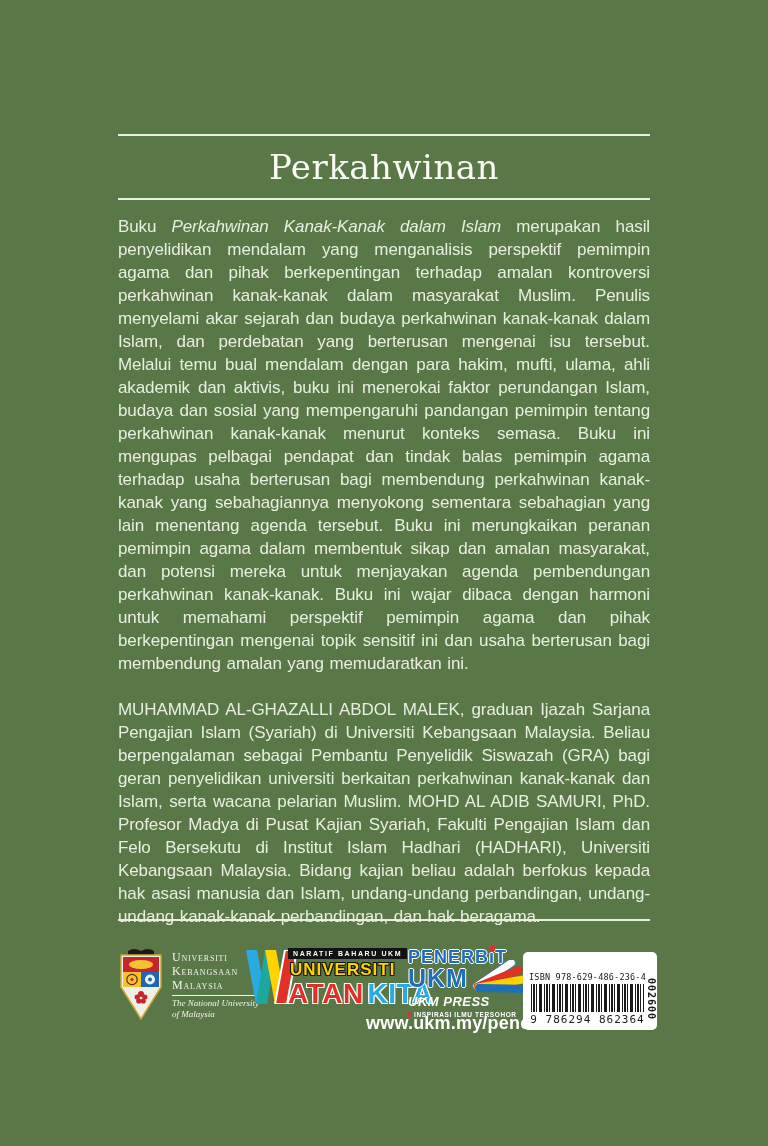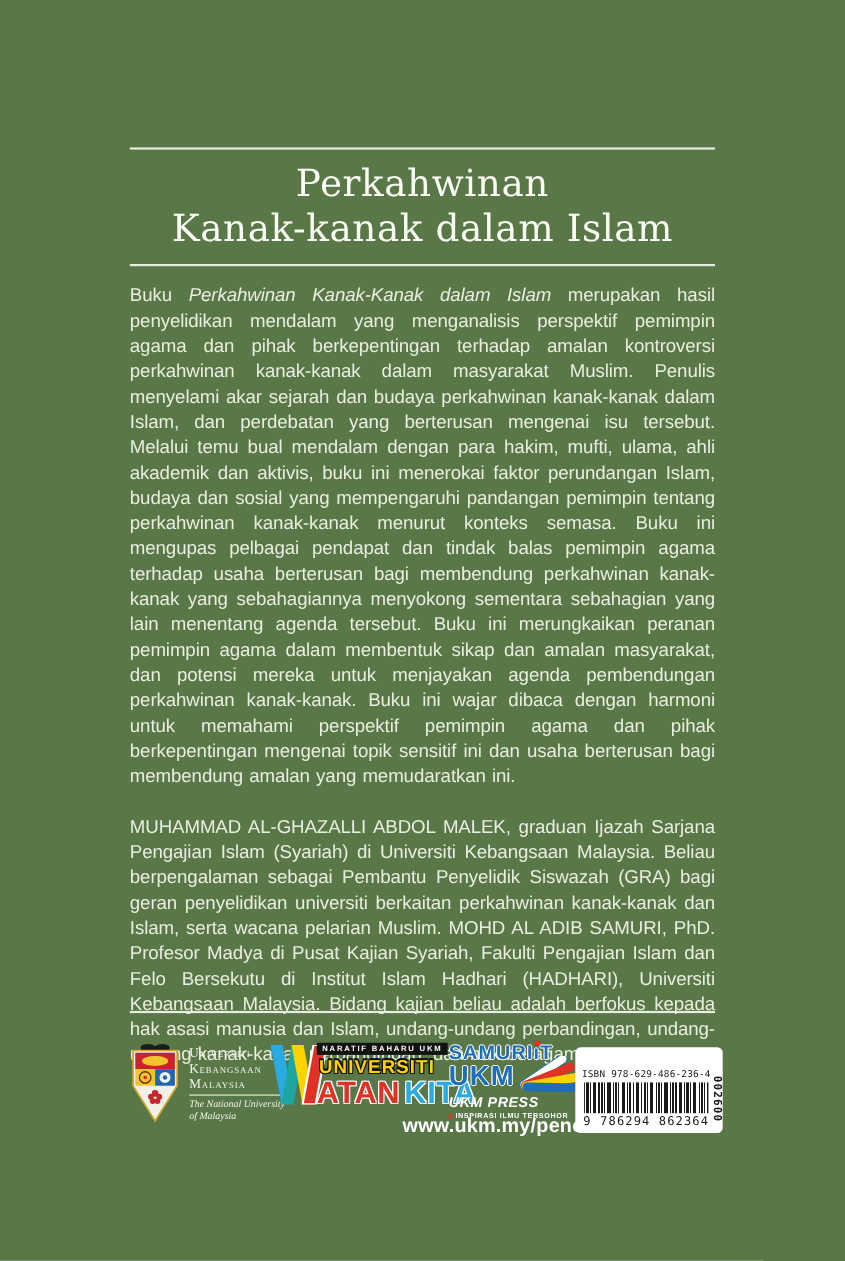--- a/index.html
+++ b/index.html
@@ -91,21 +91,20 @@
 </head>
 <body>
 
 <div class="page">
   <div class="content">
 
     <div class="rule rule-top"></div>
 
     <h1 class="book-title">
       <div>Perkahwinan</div>
-      <div>Kanak-kanak dalam Islam</div>
     </h1>
 
     <div class="rule"></div>
 
     <p class="synopsis"><span>Buku </span><i>Perkahwinan Kanak-Kanak dalam Islam</i><span> merupakan hasil penyelidikan mendalam yang menganalisis perspektif pemimpin agama dan pihak berkepentingan terhadap amalan kontroversi perkahwinan kanak-kanak dalam masyarakat Muslim. Penulis menyelami akar sejarah dan budaya perkahwinan kanak-kanak dalam Islam, dan perdebatan yang berterusan mengenai isu tersebut. Melalui temu bual mendalam dengan para hakim, mufti, ulama, ahli akademik dan aktivis, buku ini menerokai faktor perundangan Islam, budaya dan sosial yang mempengaruhi pandangan pemimpin tentang perkahwinan kanak-kanak menurut konteks semasa. Buku ini mengupas pelbagai pendapat dan tindak balas pemimpin agama terhadap usaha berterusan bagi membendung perkahwinan kanak-kanak yang sebahagiannya menyokong sementara sebahagian yang lain menentang agenda tersebut. Buku ini merungkaikan peranan pemimpin agama dalam membentuk sikap dan amalan masyarakat, dan potensi mereka untuk menjayakan agenda pembendungan perkahwinan kanak-kanak. Buku ini wajar dibaca dengan harmoni untuk memahami perspektif pemimpin agama dan pihak berkepentingan mengenai topik sensitif ini dan usaha berterusan bagi membendung amalan yang memudaratkan ini.</span></p>
 
     <p class="bio">MUHAMMAD AL-GHAZALLI ABDOL MALEK, graduan Ijazah Sarjana Pengajian Islam (Syariah) di Universiti Kebangsaan Malaysia. Beliau berpengalaman sebagai Pembantu Penyelidik Siswazah (GRA) bagi geran penyelidikan universiti berkaitan perkahwinan kanak-kanak dan Islam, serta wacana pelarian Muslim. MOHD AL ADIB SAMURI, PhD. Profesor Madya di Pusat Kajian Syariah, Fakulti Pengajian Islam dan Felo Bersekutu di Institut Islam Hadhari (HADHARI), Universiti Kebangsaan Malaysia. Bidang kajian beliau adalah berfokus kepada hak asasi manusia dan Islam, undang-undang perbandingan, undang-undang kanak-kanak perbandingan, dan hak beragama.</p>
   </div>
 
   <div class="footer">
@@ -145,21 +144,21 @@
         <polygon points="10,54 21,54 30,0 19,0" fill="#1ca7a0"></polygon>
         <polygon points="19,0 30,0 40,54 29,54" fill="#ffd200"></polygon>
         <polygon points="29,54 41,54 51,0 39,0" fill="#e03127" stroke="#ffffff" stroke-width="2"></polygon>
       </svg>
       <div class="watan-strip">NARATIF BAHARU UKM</div>
       <div class="watan-universiti">UNIVERSITI</div>
       <div class="watan-row"><span class="watan-atan">ATAN</span><span class="watan-kita">KITA</span></div>
     </div>
 
     <div class="abs penerbit">
-      <div class="pen-line1"><span>SAMURI</span><span class="pen-i">ı</span><span>T</span></div>
+      <div class="pen-line1"><span>PENERB</span><span class="pen-i">ı</span><span>T</span></div>
       <div class="pen-row">
         <div class="pen-ukm">UKM</div>
         <svg class="pen-book" width="62" height="34" viewBox="0 0 62 34" xmlns="http://www.w3.org/2000/svg">
           <g transform="translate(4,31)">
             <rect x="0" y="-7" width="50" height="8" rx="4" transform="rotate(-34)" fill="#ffffff" stroke="#1e6fb7" stroke-width="0.8"></rect>
             <rect x="0" y="-7" width="52" height="8" rx="4" transform="rotate(-22)" fill="#e03127"></rect>
             <rect x="0" y="-7" width="54" height="8" rx="4" transform="rotate(-10)" fill="#ffd200"></rect>
             <rect x="0" y="-7" width="56" height="8" rx="4" transform="rotate(1)" fill="#1e6fb7"></rect>
           </g>
         </svg>

